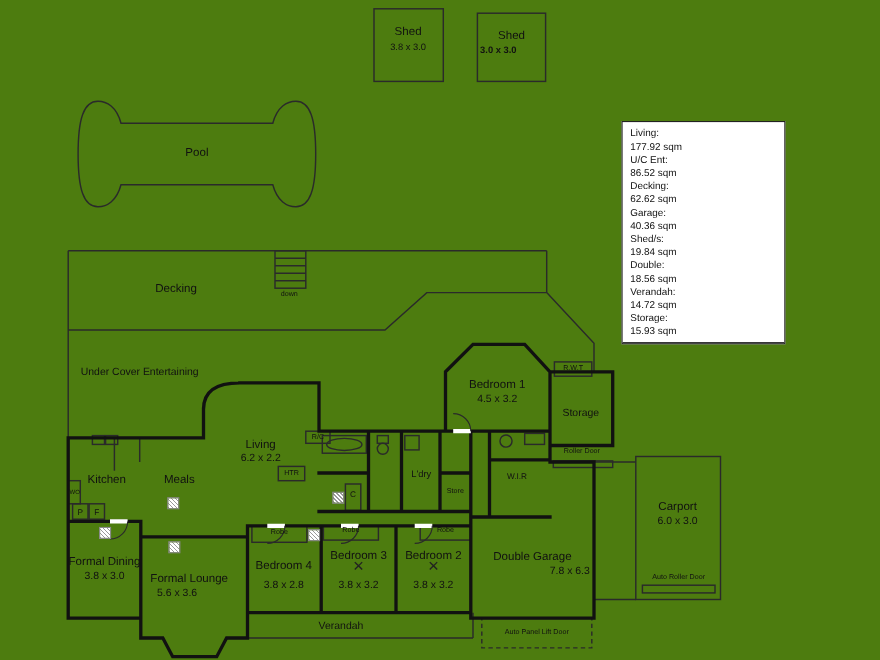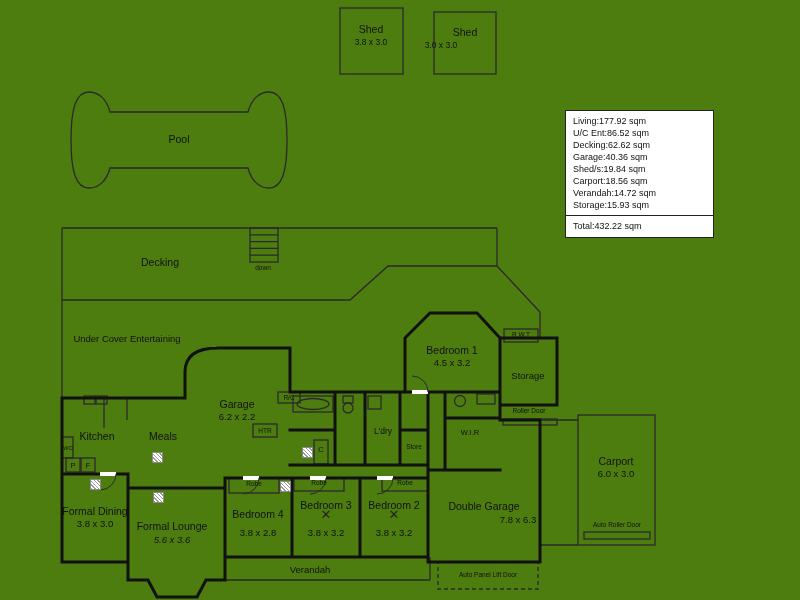--- a/index.html
+++ b/index.html
@@ -8,21 +8,21 @@
   #linework{position:absolute;left:0;top:0;}
   .lbl{position:absolute;white-space:nowrap;line-height:1.15;color:#111;text-align:center;}
   .c{transform:translateX(-50%);}
   .f5{font-size:5.5px;} .f6{font-size:6.5px;} .f7{font-size:7.5px;} .f8{font-size:8.5px;}
   .f9{font-size:9.5px;} .f10{font-size:10.5px;}
   .xmark{font-size:13px;color:#222;}
   .vent{position:absolute;width:9px;height:9px;border:1px solid #8a8a8a;
         background:repeating-linear-gradient(45deg,#9a9a9a 0,#9a9a9a 1px,#fff 1px,#fff 2.6px);}
   .areas-table{position:absolute;left:565px;top:110px;width:147px;border:1px solid #222;
         background:#fff;font-size:9px;padding-top:4px;}
-  .arow{display:flex;justify-content:flex-start;padding:0 8px 0 7px;line-height:12px;}
+  .arow{display:flex;justify-content:center;padding:0 8px 0 7px;line-height:12px;flex-direction:column;}
   .adiv{border-top:1px solid #222;margin-top:4px;}
   .arow.total{line-height:21px;}
 </style>
 </head>
 <body>
 
 <div id="plan">
 
   <svg id="linework" width="800" height="600" viewBox="0 0 800 600">
 
@@ -87,21 +87,21 @@
     <path fill="none" stroke="#2a2a2a" stroke-width="1" d="M116,474 A16,16 0 0 1 100,490
              M259,478 A16,16 0 0 1 243,494
              M326,478 A16,16 0 0 1 310,494
              M393,478 A16,16 0 0 1 377,494
              M428,392 A16,16 0 0 0 412,376"></path>
   </svg>
 
   <div class="lbl c f10" style="left:371px;top:23px;">Shed</div>
   <div class="lbl c f8" style="left:371px;top:38px;">3.8 x 3.0</div>
   <div class="lbl c f10" style="left:465px;top:26px;">Shed</div>
-  <div class="lbl c f8" style="left:441px;top:41px;">3.0 x 3.0</div>
+  <div class="lbl c f8" style="left:453px;top:41px;font-weight:bold;">3.0 x 3.0</div>
 
   <div class="lbl c f10" style="left:179px;top:133px;">Pool</div>
 
   <div class="areas-table">
     <div class="arow">
         <span>Living:</span>
         <span>177.92 sqm</span>
       </div>
     <div class="arow">
         <span>U/C Ent:</span>
@@ -113,36 +113,32 @@
       </div>
     <div class="arow">
         <span>Garage:</span>
         <span>40.36 sqm</span>
       </div>
     <div class="arow">
         <span>Shed/s:</span>
         <span>19.84 sqm</span>
       </div>
     <div class="arow">
-        <span>Carport:</span>
+        <span>Double:</span>
         <span>18.56 sqm</span>
       </div>
     <div class="arow">
         <span>Verandah:</span>
         <span>14.72 sqm</span>
       </div>
     <div class="arow">
         <span>Storage:</span>
         <span>15.93 sqm</span>
       </div>
     <div class="adiv"></div>
-    <div class="arow total">
-        <span>Total:</span>
-        <span>432.22 sqm</span>
-      </div>
   </div>
 
   <div class="lbl c f10" style="left:160px;top:256px;">Decking</div>
   <div class="lbl c f6" style="left:263px;top:264px;">down</div>
   <div class="lbl c f9" style="left:127px;top:334px;">Under Cover Entertaining</div>
   <div class="lbl c f9" style="left:310px;top:565px;">Verandah</div>
 
   <div class="lbl c f10" style="left:452px;top:344px;">Bedroom 1</div>
   <div class="lbl c f9" style="left:452px;top:358px;">4.5 x 3.2</div>
   <div class="lbl c f9" style="left:528px;top:371px;">Storage</div>
@@ -150,36 +146,36 @@
   <div class="lbl c f6" style="left:529px;top:407px;">Roller Door</div>
   <div class="lbl c f10" style="left:616px;top:455px;">Carport</div>
   <div class="lbl c f9" style="left:616px;top:469px;">6.0 x 3.0</div>
   <div class="lbl c f6" style="left:617px;top:521px;">Auto Roller Door</div>
   <div class="lbl c f10" style="left:484px;top:500px;">Double Garage</div>
   <div class="lbl c f9" style="left:484px;top:515px;margin-left:34px;">7.8 x 6.3</div>
   <div class="lbl c f6" style="left:488px;top:571px;">Auto Panel Lift Door</div>
 
   <div class="lbl c f10" style="left:97px;top:430px;">Kitchen</div>
   <div class="lbl c f10" style="left:163px;top:430px;">Meals</div>
-  <div class="lbl c f10" style="left:237px;top:398px;">Garage</div>
+  <div class="lbl c f10" style="left:237px;top:398px;">Living</div>
   <div class="lbl c f9" style="left:237px;top:412px;">6.2 x 2.2</div>
   <div class="lbl c f6" style="left:289px;top:394px;">R/C</div>
   <div class="lbl c f6" style="left:265px;top:427px;">HTR</div>
   <div class="lbl c f7" style="left:321px;top:446px;">C</div>
   <div class="lbl c f8" style="left:383px;top:427px;">L'dry</div>
   <div class="lbl c f6" style="left:414px;top:443px;">Store</div>
   <div class="lbl c f7" style="left:470px;top:429px;">W.I.R</div>
   <div class="lbl c f5" style="left:68px;top:445px;">WO</div>
   <div class="lbl c f7" style="left:73px;top:462px;">P</div>
   <div class="lbl c f7" style="left:88px;top:462px;">F</div>
 
   <div class="lbl c f10" style="left:95px;top:505px;">Formal Dining</div>
   <div class="lbl c f9" style="left:95px;top:519px;">3.8 x 3.0</div>
   <div class="lbl c f10" style="left:172px;top:520px;">Formal Lounge</div>
-  <div class="lbl c f9" style="left:172px;top:535px;font-style:italic;">5.6 x 3.6</div>
+  <div class="lbl c f9" style="left:161px;top:535px;">5.6 x 3.6</div>
 
   <div class="lbl c f10" style="left:258px;top:508px;">Bedroom 4</div>
   <div class="lbl c f9" style="left:258px;top:528px;">3.8 x 2.8</div>
   <div class="lbl c f10" style="left:326px;top:499px;">Bedroom 3</div>
   <div class="lbl c xmark" style="left:326px;top:508px;">✕</div>
   <div class="lbl c f9" style="left:326px;top:528px;">3.8 x 3.2</div>
   <div class="lbl c f10" style="left:394px;top:499px;">Bedroom 2</div>
   <div class="lbl c xmark" style="left:394px;top:508px;">✕</div>
   <div class="lbl c f9" style="left:394px;top:528px;">3.8 x 3.2</div>
 

